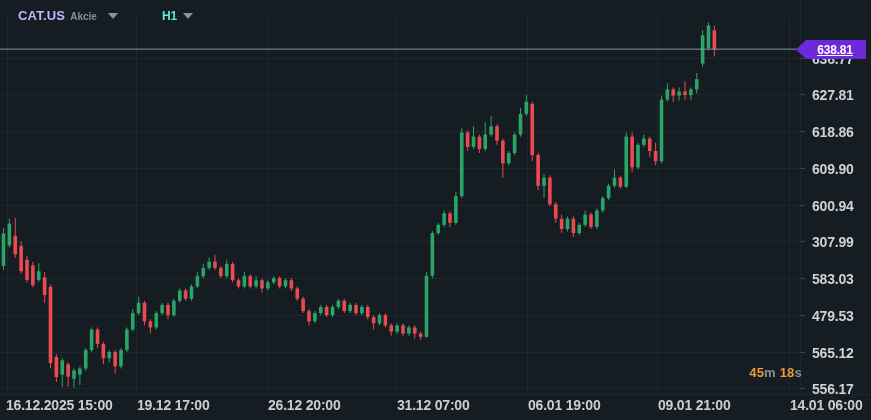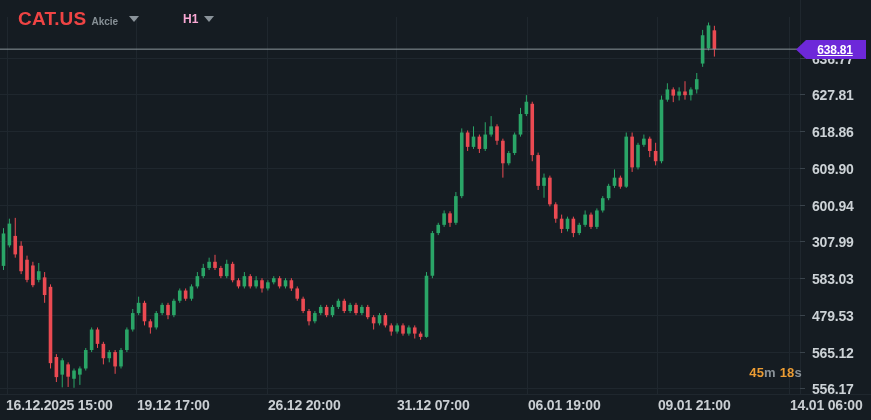--- a/index.html
+++ b/index.html
@@ -6,25 +6,25 @@
   *{box-sizing:border-box;}
   .app{
     position:relative;width:871px;height:420px;overflow:hidden;
     background:#151c22;
     font-family:"Liberation Sans", sans-serif;
     -webkit-font-smoothing:antialiased;
   }
   
   .hdr{position:absolute;top:8px;left:18px;display:flex;align-items:center;gap:44px;z-index:6;}
   .sym-btn{display:flex;align-items:baseline;gap:5px;cursor:pointer;}
-  .sym{color:#ef4444;font-size:19px;font-weight:bold;letter-spacing:.2px;}
+  .sym{color:#c4b5fd;font-size:13px;font-weight:bold;letter-spacing:.2px;}
   .instr-type{color:#879096;font-size:10px;font-weight:bold;}
   .caret{width:0;height:0;border-left:5px solid transparent;border-right:5px solid transparent;border-top:6px solid #8a939a;margin-left:6px;align-self:center;}
   .tf-btn{display:flex;align-items:center;cursor:pointer;}
-  .tf{color:#f9a8d4;font-size:12px;font-weight:bold;}
+  .tf{color:#5eead4;font-size:12px;font-weight:bold;}
   
   svg.chart{position:absolute;left:0;top:0;z-index:1;display:block;}
   
   .paxis{position:absolute;left:800px;top:0;width:71px;height:395px;z-index:3;cursor:ns-resize;}
   .plabel{position:absolute;left:12px;color:#ccd2d6;font-size:14px;font-weight:bold;white-space:nowrap;letter-spacing:-0.2px;}
   .ptick{position:absolute;left:0;width:5px;height:1px;background:#39434b;}
   
   .ptag{
     position:absolute;left:796px;width:70px;height:19px;z-index:5;
     background:#6d28d9;color:#fff;font-size:12px;font-weight:bold;

